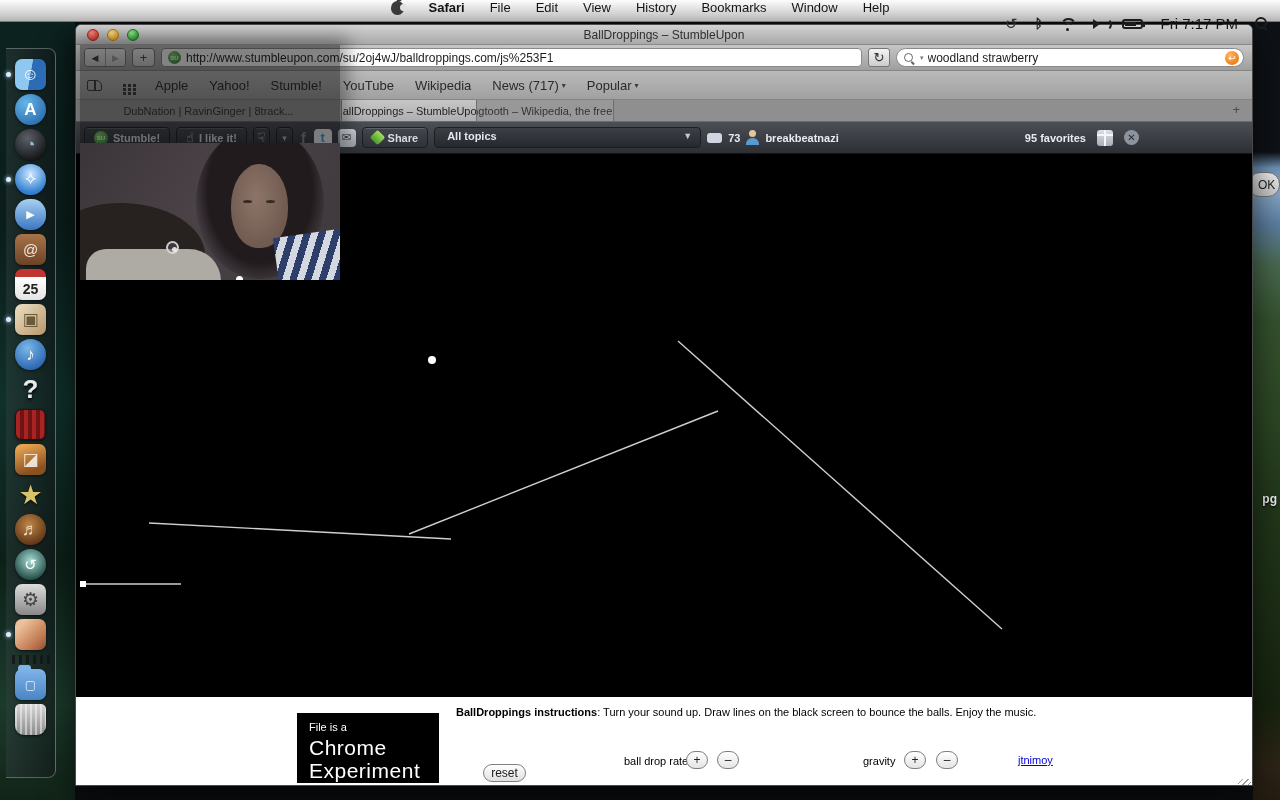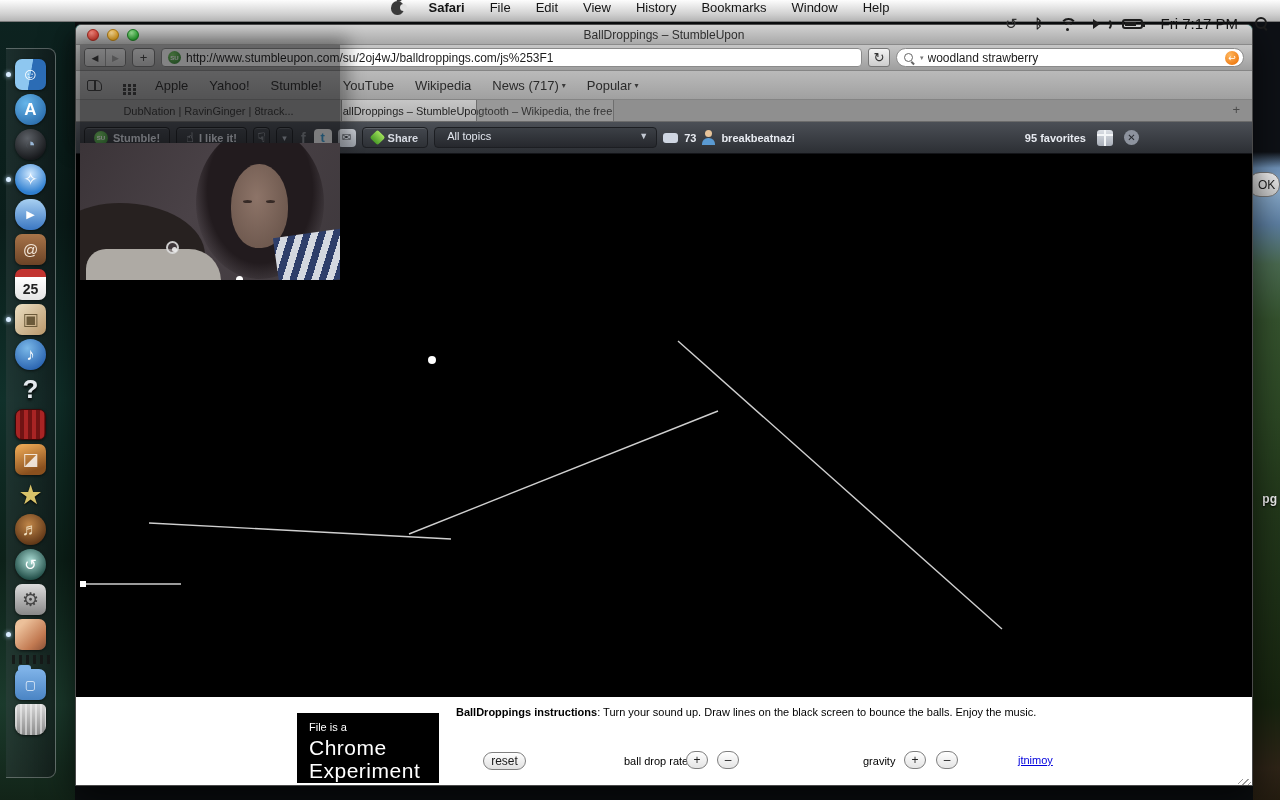--- a/index.html
+++ b/index.html
@@ -166,22 +166,22 @@
     background:linear-gradient(#43474e,#2e3136); display:flex; align-items:center; justify-content:center;
     padding:0; }
   .dd-arrow::after { content:"▾"; color:#aab0ba; font-size:9px; }
   .fb-f { color:rgba(225,230,238,.45); font-weight:bold; font-size:14px; padding:0 2px; }
   .tw-sq { width:18px; height:18px; border-radius:4px; background:rgba(255,255,255,.92);
     color:#3a9bd0; font-weight:bold; font-size:13px; display:flex; align-items:center; justify-content:center; }
   .mail-sq { width:18px; height:18px; border-radius:4px; background:linear-gradient(#cfd3da,#9aa0a8);
     color:#33363c; font-size:11px; display:flex; align-items:center; justify-content:center; }
   .gem { width:11px; height:11px; border-radius:2px; transform:rotate(45deg);
     background:linear-gradient(#9fe05a,#4a9a28); }
-  .su-select { width:223px; height:21px; border-radius:4px; border:1px solid #1c1e22;
-    background:linear-gradient(#3c4046,#26282d); color:#e2e6ee; font-weight:normal; font-size:11px;
+  .su-select { width:267px; height:21px; border-radius:4px; border:1px solid #1c1e22;
+    background:linear-gradient(#3c4046,#26282d); color:#e2e6ee; font-weight:bold; font-size:11px;
     display:flex; align-items:center; padding:0 8px 4px 12px; }
   .su-select::after { content:"▼"; margin-left:auto; font-size:9px; color:#c2c8d2; }
   .bubble-icon { position:relative; width:15px; height:10px; background:#cfd6e2; border-radius:3px; }
   .bubble-icon::after { content:""; position:absolute; left:2px; bottom:-4px; width:0; height:0;
     border:4px solid transparent; border-top-color:#cfd6e2; border-left-width:2px; }
   .su-count, .su-user, .su-fav { color:#e8ebf1; font-weight:bold; font-size:11px; }
   .person-icon { position:relative; width:13px; height:15px; }
   .person-icon::before { content:""; position:absolute; left:3px; top:0; width:7px; height:7px;
     border-radius:50%; background:#e8c49a; }
   .person-icon::after { content:""; position:absolute; left:0; bottom:0; width:13px; height:7px;
@@ -197,21 +197,21 @@
   .canvas { height:543px; background:#000; position:relative; }
   .canvas svg { position:absolute; left:0; top:0; }
   .canvas line { stroke:#cfcfcf; stroke-width:1.4; }
 
   .bottom-bar { height:96px; background:#fff; position:relative; color:#000; }
   .chrome-box { position:absolute; left:221px; top:16px; width:142px; height:70px; background:#000;
     color:#fff; padding:8px 0 0 12px; }
   .chrome-line1 { font-size:11px; margin-bottom:3px; }
   .chrome-line2, .chrome-line3 { font-size:21px; line-height:23px; letter-spacing:.5px; }
   .instructions { position:absolute; left:380px; top:9px; font-size:11px; width:720px; }
-  .reset-btn { position:absolute; left:407px; top:55px; width:43px; height:18px;
+  .reset-btn { position:absolute; left:407px; top:67px; width:43px; height:18px;
     border:1px solid #808080; border-radius:9px; background:linear-gradient(#fff,#e0e0e0);
     font-size:12px; color:#1a1a1a; text-align:center; line-height:16px; }
   .ctl-label { position:absolute; top:58px; font-size:11px; }
   .lbl-rate { left:548px; } .lbl-grav { left:787px; }
   .round-btn { position:absolute; top:54px; width:22px; height:18px; border:1px solid #7e7e7e;
     border-radius:9px; background:linear-gradient(#fff,#e4e4e4); font-size:12px; color:#222;
     text-align:center; line-height:16px; }
   .btn-rate-plus { left:610px; } .btn-rate-minus { left:641px; }
   .btn-grav-plus { left:828px; } .btn-grav-minus { left:860px; }
   .credit-link { position:absolute; left:942px; top:57px; font-size:11px; color:#0000dd;

